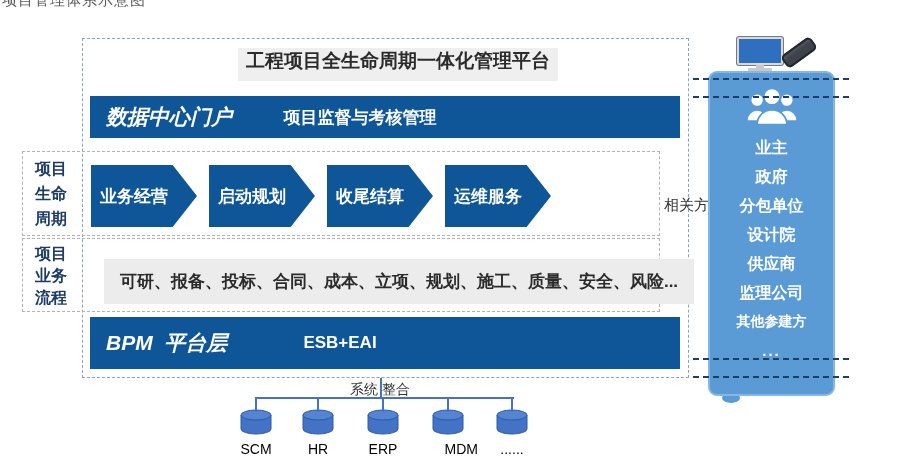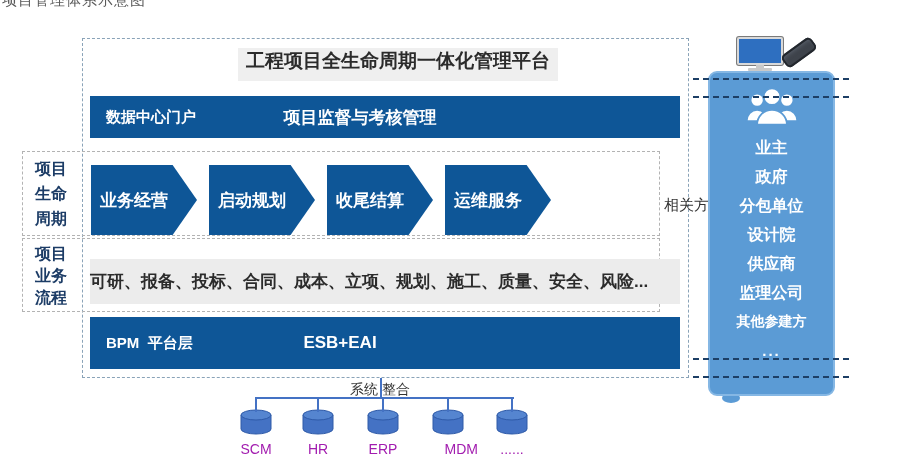--- a/index.html
+++ b/index.html
@@ -18,47 +18,47 @@
   
   #title-box{left:238px;top:48px;width:320px;height:33px;background:#efefef;
     display:flex;align-items:flex-start;justify-content:center;}
   #title-box span{font-size:19px;font-weight:bold;color:#2b2b2b;}
 
   
   .blue-bar{background:var(--bar_blue,#0e5697);color:#fff;}
   #portal-bar{left:90px;top:96px;width:590px;height:42px;}
   #platform-bar{left:90px;top:317px;width:590px;height:52px;}
   .bar-left{position:absolute;left:16px;top:50%;transform:translateY(-50%);
-    font-size:15px;font-weight:bold;white-space:pre;}
+    font-size:21px;font-weight:bold;white-space:pre;font-style:italic;}
   .bar-center{position:absolute;top:50%;transform:translate(-50%,-50%);
     font-size:17px;font-weight:bold;white-space:pre;}
   #portal-bar .bar-center{left:270px;}
   #platform-bar .bar-center{left:250px;}
 
   
   .row-box{border:1px dashed #b3b3b3;box-sizing:border-box;}
   #lifecycle-box{left:22px;top:151px;width:638px;height:85px;}
   #process-box{left:22px;top:238px;width:638px;height:74px;}
   .row-label{left:22px;width:58px;text-align:center;color:#1c3c66;font-weight:bold;}
   #lifecycle-label{top:156px;font-size:16px;line-height:25px;}
   #process-label{top:243px;font-size:16px;line-height:22px;}
 
   
   #stages-row{left:91px;top:165px;height:62px;display:flex;gap:12px;}
   .stage{
-    width:106px;height:70px;background:var(--bar_blue,#0e5697);
+    width:106px;height:62px;background:var(--bar_blue,#0e5697);
     clip-path:polygon(0 0,77% 0,100% 50%,77% 100%,0 100%);
     display:flex;align-items:center;justify-content:center;
     box-sizing:border-box;padding-right:20px;
     color:#fff;font-size:17px;font-weight:bold;flex:none;
   }
 
   
-  #process-bar{left:90px;top:259px;width:590px;height:45px;background:#ececec;
-    display:flex;align-items:center;}
+  #process-bar{left:104px;top:259px;width:590px;height:45px;background:#ececec;
+    display:flex;align-items:center;justify-content:center;}
   #process-bar span{font-size:17px;font-weight:bold;color:#2b2b2b;}
 
   
   #rel-label{left:664px;top:196px;font-size:15px;color:#333;}
 
   
   #sidebar-panel{left:708px;top:71px;width:127px;height:325px;z-index:1;
     background:var(--sidebar_blue,#5b9bd5);border:2px solid #85b7e4;border-radius:9px;box-sizing:border-box;}
   #people-icon{display:block;margin:13px auto 0 auto;}
   #stakeholder-list{margin-top:3px;}
@@ -80,21 +80,21 @@
   #phone{left:781px;top:45px;width:36px;height:15px;background:#3e434b;border-radius:5px;
     transform:rotate(-36deg);box-shadow:inset 0 0 0 2px #23272d,inset 0 3px 4px #5b626d;}
 
   
   .conn{background:#4472c4;z-index:1;}
   #conn-main{left:380px;top:378px;width:2px;height:20px;}
   #conn-h{left:256px;top:397px;width:258px;height:2px;}
   .conn-stub{top:397px;width:2px;height:15px;}
   #integration-label{left:350px;top:381px;font-size:14px;color:#333;white-space:pre;z-index:2;}
   .cyl{top:409px;}
-  .sys-label{top:441px;width:60px;text-align:center;font-size:14px;color:#a21caf;}
+  .sys-label{top:441px;width:60px;text-align:center;font-size:14px;color:#000000;}
 </style>
 </head>
 <body>
 
 <div id="canvas">
 
   <div class="abs" id="caption">项目管理体系示意图</div>
 
   <div class="abs" id="main-frame"></div>
 

